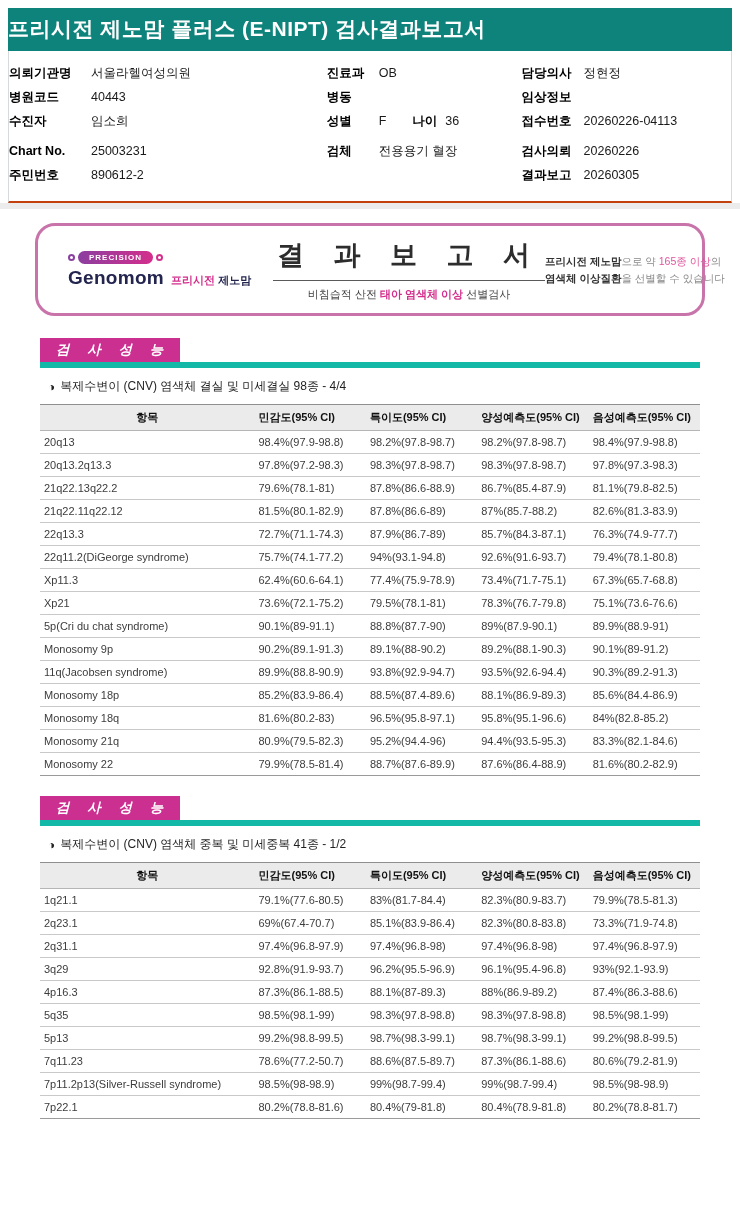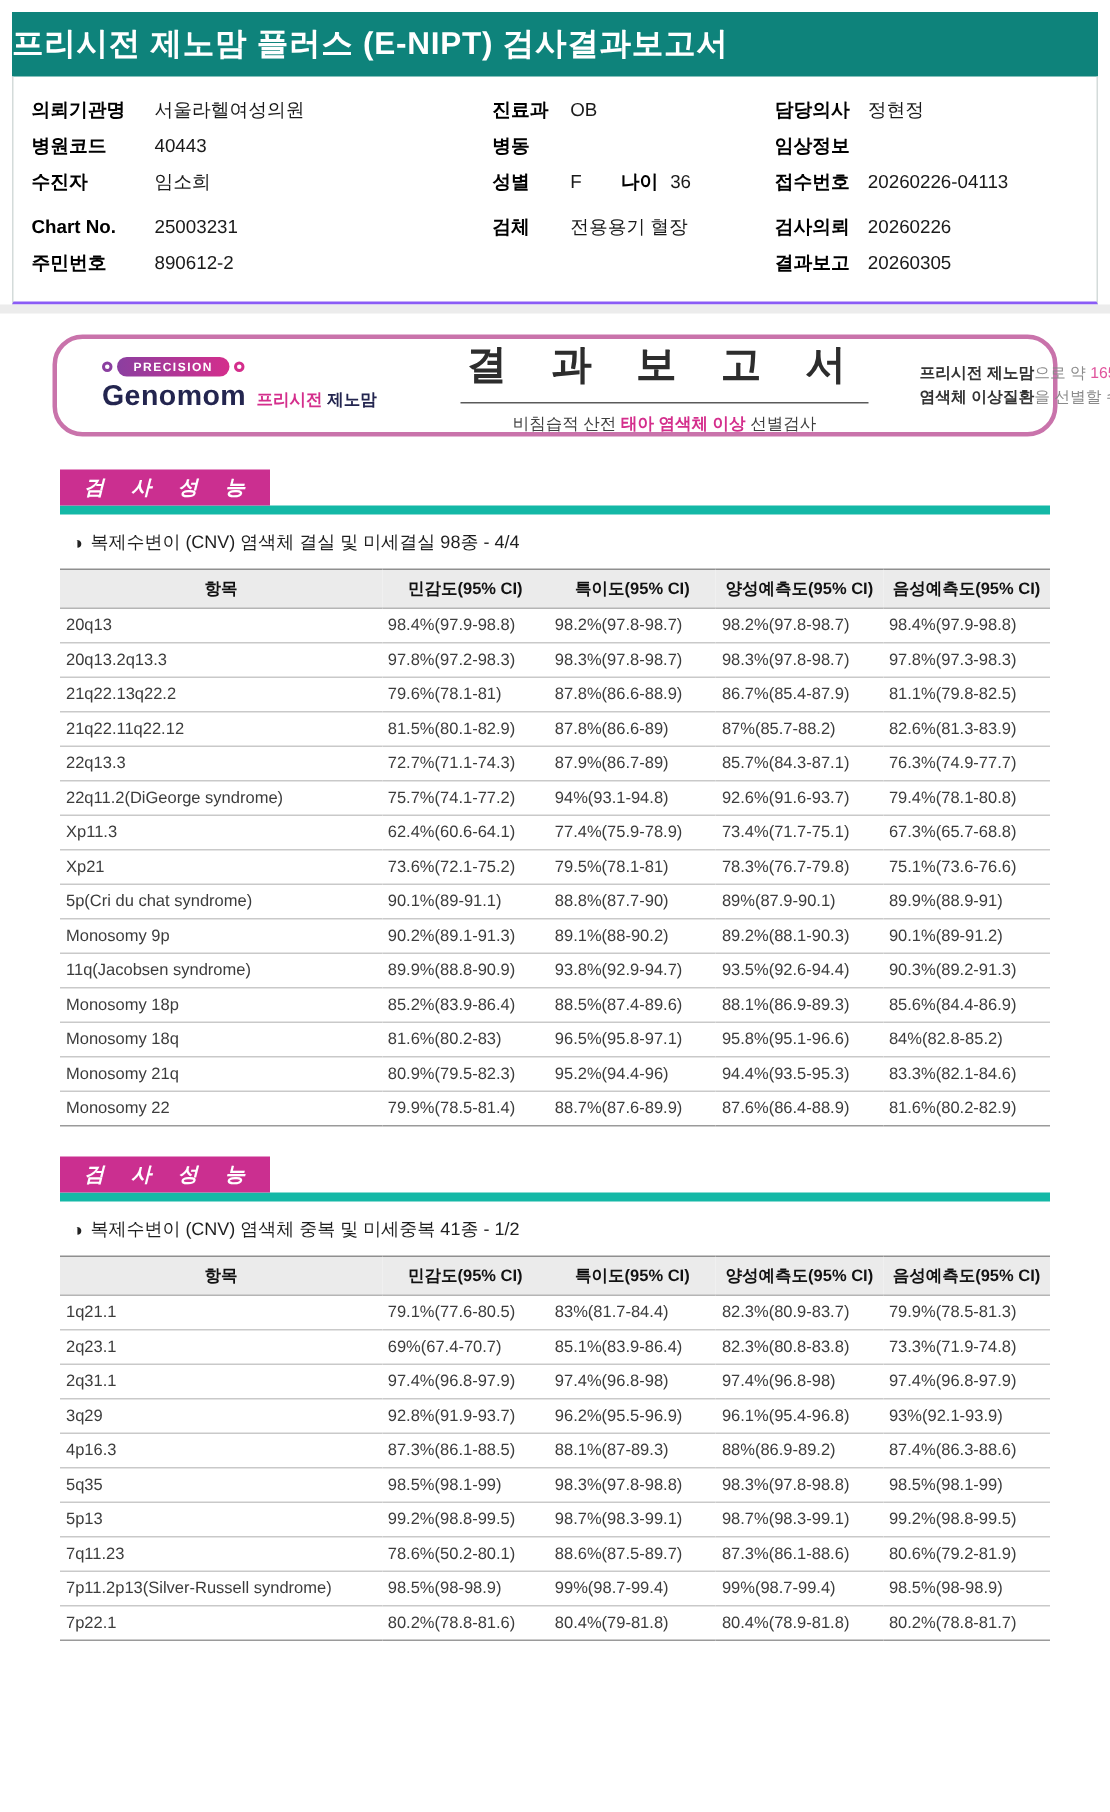--- a/index.html
+++ b/index.html
@@ -5,34 +5,34 @@
   * { box-sizing: border-box; margin: 0; padding: 0; }
   html,body { width:740px; height:1208px; background:#fff; overflow:hidden;
     font-family:"Liberation Sans","DejaVu Sans",sans-serif; }
 
   
   .top-banner { margin:8px 8px 0; background:#0e837b; color:#fff; 
     font-size:21px; font-weight:bold; padding:7px 0 8px; letter-spacing:0.5px; }
 
   
   .patient-panel { margin:0 8px; border:1px solid #d4dbda; border-top:none;
-    border-bottom:2px solid #8b5cf6; padding:10px 12px 14px;
+    border-bottom:2px solid #c2410c; padding:10px 0 14px;
     display:grid; grid-template-columns:44% 27% 29%; }
   .divider-strip { height:6px; background:#ececec; margin:0 0; }
   .p-row { display:flex; align-items:center; height:24px; font-size:12.5px; }
   .p-row.gap { margin-top:6px; }
   .p-label { font-weight:bold; color:#000; width:82px; flex:none; }
   .p-col2 .p-label { width:52px; }
   .p-col3 .p-label { width:62px; }
   .p-label2 { font-weight:bold; color:#000; margin-left:26px; margin-right:8px; }
   .p-value { color:#1a1a1a; }
 
   
-  .report-box { margin:14px 35px 0; height:68px; border:3px solid #c973ab;
-    border-radius:20px; display:flex; align-items:center; background:#fff;gap:34px; }
+  .report-box { margin:14px 35px 0; height:93px; border:3px solid #c973ab;
+    border-radius:20px; display:flex; align-items:center; background:#fff; }
   .logo-block { margin-left:30px; width:205px; flex:none; }
   .precision-pill-row { display:flex; align-items:center; gap:3px; }
   .pill-dot { width:7px; height:7px; border-radius:50%; border:2px solid #8b3fa0; }
   .pill-dot.right { border-color:#d42e8c; }
   .precision-pill { background:linear-gradient(90deg,#8b3fa0,#d42e8c); color:#fff;
     font-size:8px; font-weight:bold; letter-spacing:1px; padding:2px 11px; border-radius:9px; }
   .genomom-row { margin-top:3px; display:flex; align-items:baseline; gap:7px; }
   .genomom-word { font-size:19px; font-weight:bold; color:#23254f; letter-spacing:0.3px; }
   .genomom-sub { font-size:11px; font-weight:bold; }
   .genomom-sub .pink { color:#d42e8c; }
@@ -53,21 +53,21 @@
   .section-badge { display:inline-block; background:#cb2f90; color:#fff; font-weight:bold;
     font-size:13.5px; letter-spacing:7px; padding:4px 10px 4px 16px; line-height:1.2; }
   .section-sub { margin:10px 0 0 8px; font-size:12px; color:#1f1f1f; display:flex;
     align-items:center; gap:5px; }
   .bullet { font-size:12px; color:#222; }
 
   
   table.perf { width:660px; margin:9px 40px 0; border-collapse:collapse; font-size:11px;
     table-layout:fixed; }
   table.perf th { background:#ebebeb; border-top:1px solid #8f8f8f; border-bottom:1px solid #b5b5b5;
-    padding:5px 4px; font-weight:bold; color:#111; text-align:center; }
+    padding:5px 4px; font-weight:bold; color:#111; text-align:left; }
   table.perf th:first-child { text-align:center; }
   table.perf td { border-bottom:1px solid #c9c9c9; padding:5px 4px; color:#3c3c3c; }
   table.perf tr:last-child td { border-bottom:1px solid #9a9a9a; }
   table.perf col.c-item { width:32.5%; }
   table.perf col.c-num { width:16.875%; }
 </style>
 </head>
 <body>
 
 <div class="top-banner">
@@ -372,21 +372,21 @@
       </tr>
       <tr>
         <td>5p13</td>
         <td>99.2%(98.8-99.5)</td>
         <td>98.7%(98.3-99.1)</td>
         <td>98.7%(98.3-99.1)</td>
         <td>99.2%(98.8-99.5)</td>
       </tr>
       <tr>
         <td>7q11.23</td>
-        <td>78.6%(50.2-80.1)</td>
+        <td>78.6%(77.2-50.7)</td>
         <td>88.6%(87.5-89.7)</td>
         <td>87.3%(86.1-88.6)</td>
         <td>80.6%(79.2-81.9)</td>
       </tr>
       <tr>
         <td>7p11.2p13(Silver-Russell syndrome)</td>
         <td>98.5%(98-98.9)</td>
         <td>99%(98.7-99.4)</td>
         <td>99%(98.7-99.4)</td>
         <td>98.5%(98-98.9)</td>

